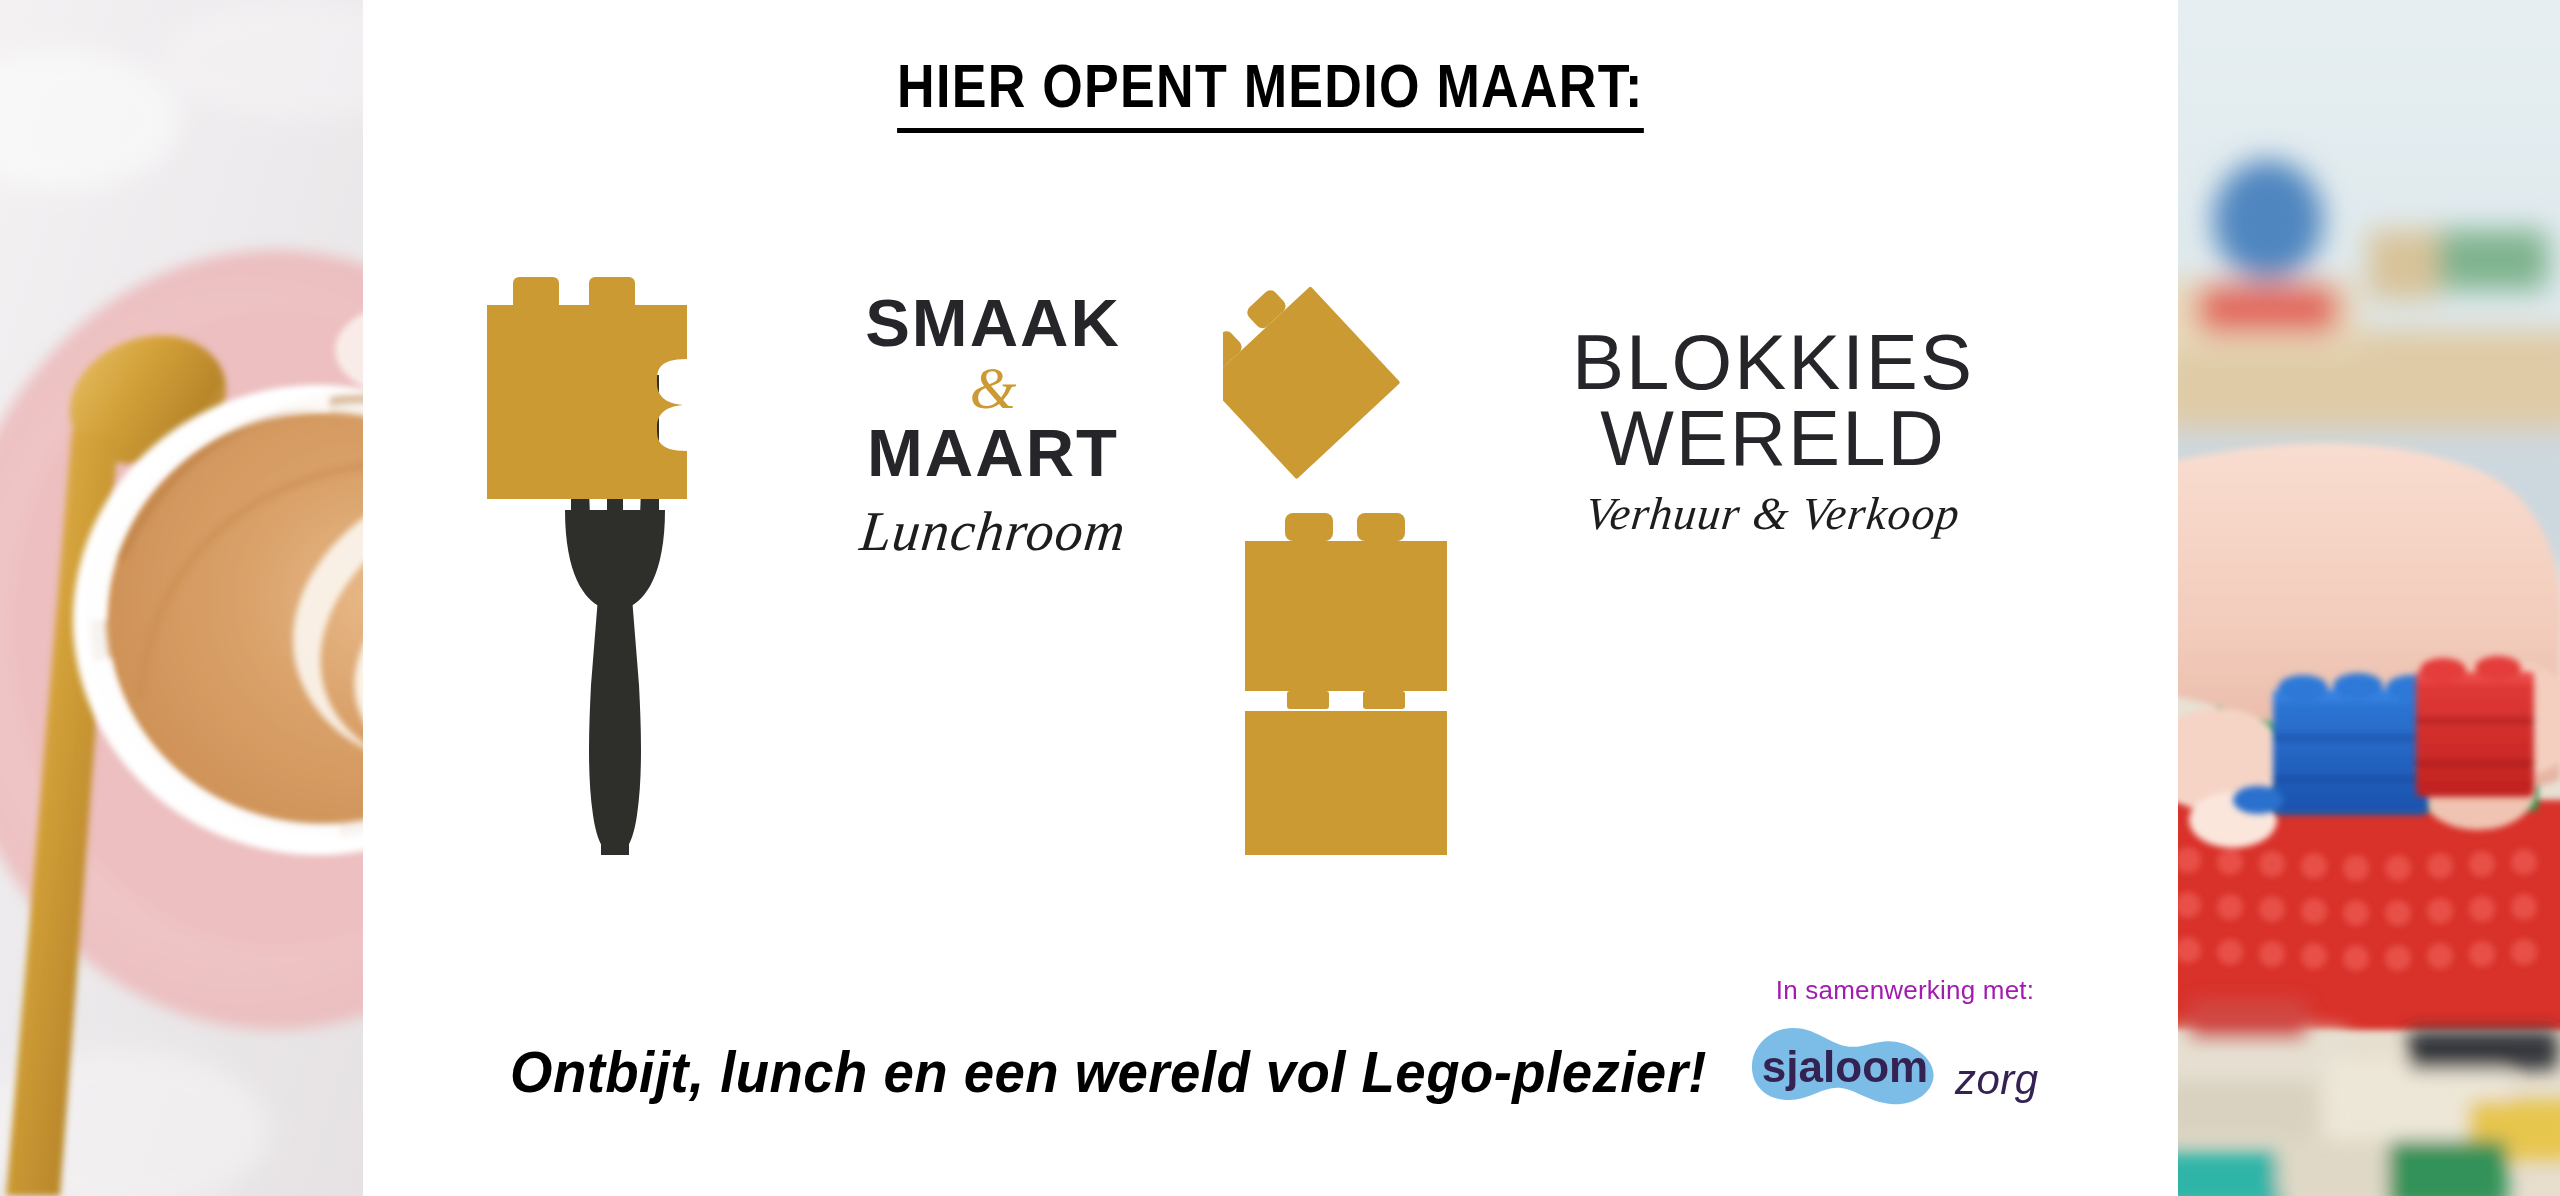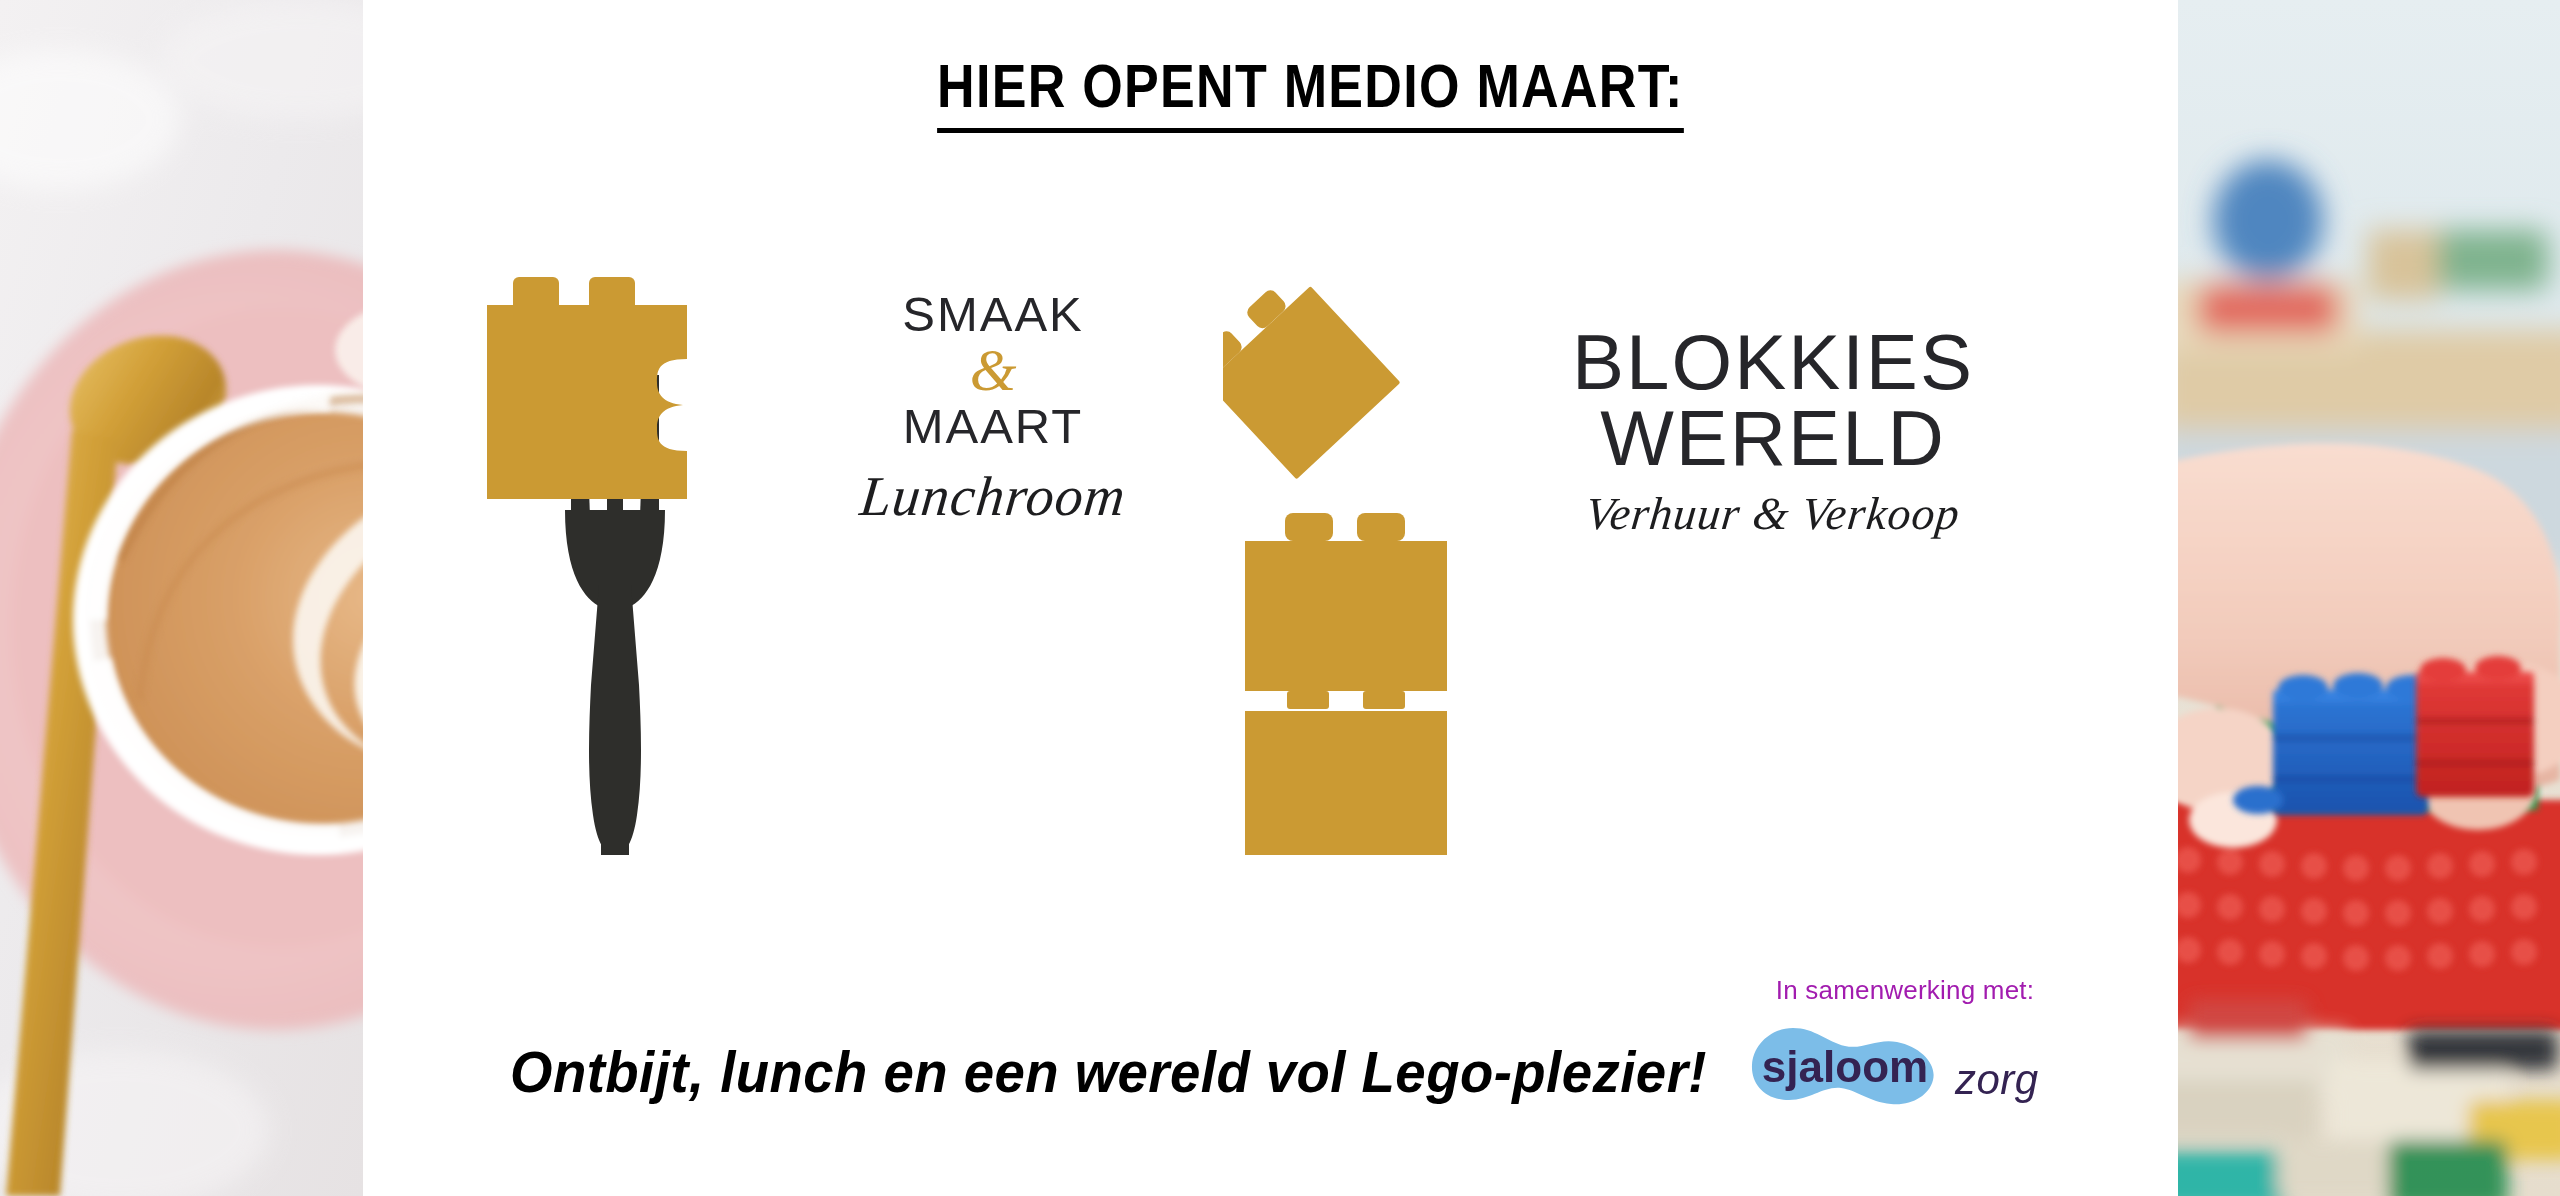--- a/index.html
+++ b/index.html
@@ -33,21 +33,20 @@
 
   .photo-svg { display: block; width: 100%; height: 100%; }
 
   
   #headline {
     position: absolute;
     left: 363px;
     width: 1815px;
     top: 54px;
     text-align: center;
-    padding-left: 40px;
   }
   #headline .htext {
     display: inline-block;
     font-family: "Liberation Sans Narrow", "Liberation Sans", sans-serif;
     font-weight: 700;
     font-size: 62px;
     letter-spacing: 1.5px;
     color: #000000;
     transform: scaleX(0.84);
     transform-origin: center center;
@@ -92,21 +91,21 @@
     font-style: italic;
     color: #1d1d1f;
     white-space: nowrap;
     transform: skewX(-6deg);
     letter-spacing: 1px;
   }
 
   
   #smaak-mark { left: 0; top: 0; width: 300px; height: 600px; }
   #smaak-words { left: 300px; top: 35px; width: 440px; text-align: center; }
-  #smaak-words .word-line { font-size: 49px; }
+  #smaak-words .word-line { font-size: 67px; font-weight: bold; }
   #smaak-words .amp { font-size: 60px; margin: 2px 0 2px 0; }
   #smaak-words .script { font-size: 56px; margin-top: 14px; display: block; }
 
   
   #blokkies-mark { left: 0; top: 0; width: 270px; height: 600px; }
   #blokkies-words { left: 270px; top: 25px; width: 560px; text-align: center; margin-top: 44px; }
   #blokkies-words .word-line { font-size: 78px; }
   #blokkies-words .script { font-size: 46px; margin-top: 10px; display: block; }
 
   

